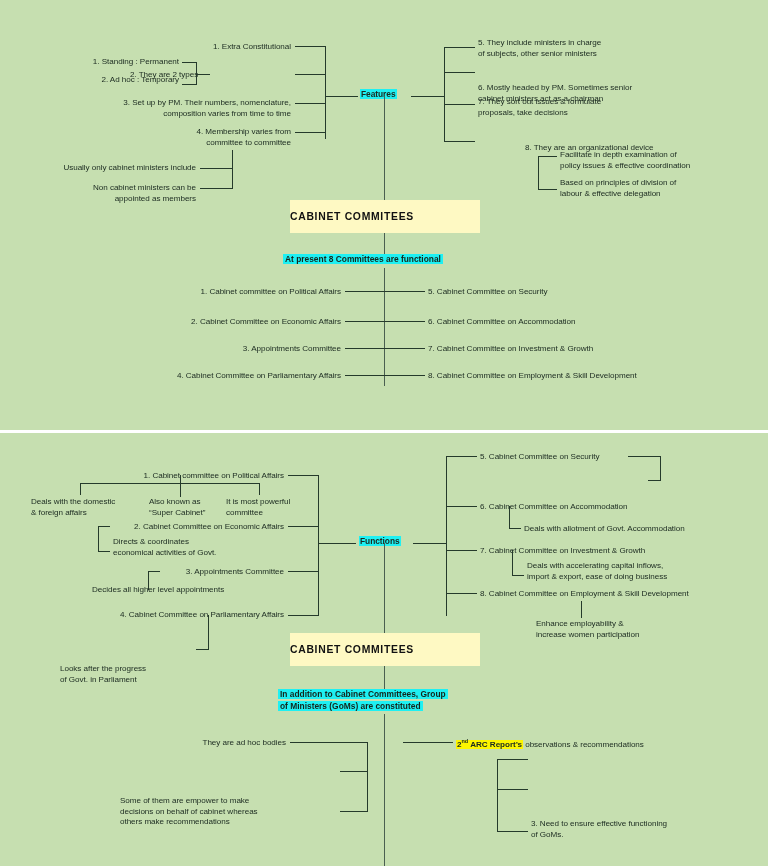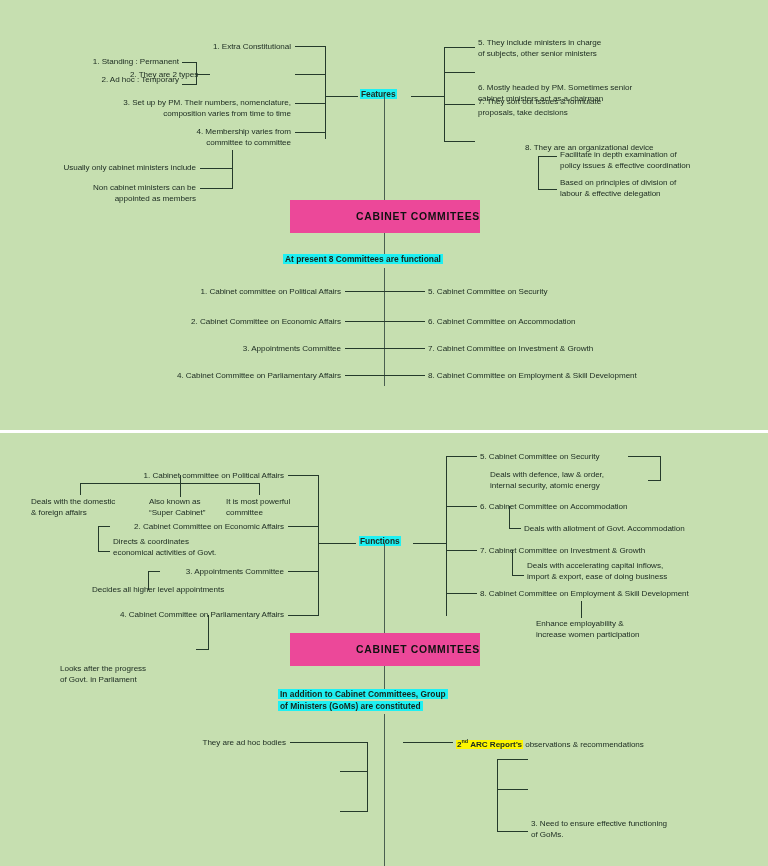--- a/index.html
+++ b/index.html
@@ -20,22 +20,22 @@
     letter-spacing:-0.05px; color:#1b2a20; white-space:nowrap;
   }
   .node.r { text-align:right; }
 
   .hl { background:#1ef0f2; font-weight:bold; font-size:8.4px; padding:0 1px;text-align:center; }
   .hl-yellow { background:#fdf500; font-weight:bold; padding:0 1px; }
   .hl-line { position:absolute; font-size:8.4px; line-height:1.34; white-space:nowrap; }
   .hl-line span { background:#1ef0f2; font-weight:bold; color:#14251c; padding:0 2px; }
 
   .titlebox {
-    position:absolute; background:#ec4899; display:flex;
-    align-items:center; justify-content:flex-end;
+    position:absolute; background:#fef9c3; display:flex;
+    align-items:center; justify-content:flex-start;
     font-size:10.4px; font-weight:bold; letter-spacing:0.7px; color:#111;
   }
 
   .ln { position:absolute; background:#253a2b; }
   .ln.h { height:1px; }
   .ln.v { width:1px; }
   .ln.thin { background:#4a5f50; }
 
   sup { font-size:5.5px; vertical-align:super; }
 </style>
@@ -202,22 +202,20 @@
 
   <div class="ln h" style="left:446px; top:117px; width:31px;"></div>
   <div class="node" style="left:480px; top:113px;">7. Cabinet Committee on Investment &amp; Growth</div>
 
   <div class="ln h" style="left:446px; top:160px; width:31px;"></div>
   <div class="node" style="left:480px; top:156px;">8. Cabinet Committee on Employment &amp; Skill Development</div>
 
   <div class="ln h" style="left:628px; top:23px; width:33px;"></div>
   <div class="ln v" style="left:660px; top:23px; height:25px;"></div>
   <div class="ln h" style="left:648px; top:47px; width:13px;"></div>
-  <div class="node r" style="left:490px; top:37px; width:155px; text-align:left; white-space:pre-line;">Deals with defence, law &amp; order,
-internal security, atomic energy</div>
 
   <div class="ln v" style="left:509px; top:73px; height:22px;"></div>
   <div class="ln h" style="left:509px; top:95px; width:12px;"></div>
   <div class="node" style="left:524px; top:91px;">Deals with allotment of Govt. Accommodation</div>
 
   <div class="ln v" style="left:512px; top:117px; height:25px;"></div>
   <div class="ln h" style="left:512px; top:142px; width:12px;"></div>
   <div class="node" style="left:527px; top:128px; white-space:pre-line;">Deals with accelerating capital inflows,
 import &amp; export, ease of doing business</div>
 
@@ -235,20 +233,23 @@
 
   <div class="ln v thin" style="left:384px; top:281px; height:152px;"></div>
 
   <div class="ln v" style="left:367px; top:309px; height:70px;"></div>
   <div class="ln h" style="left:290px; top:309px; width:78px;"></div>
   <div class="node r" style="left:130px; top:305px; width:156px; text-align:right;">They are ad hoc bodies</div>
 
   <div class="ln h" style="left:340px; top:338px; width:28px;"></div>
 
   <div class="ln h" style="left:340px; top:378px; width:28px;"></div>
+  <div class="node r" style="left:120px; top:363px; width:216px; text-align:left; white-space:pre-line;">Some of them are empower to make
+decisions on behalf of cabinet whereas
+others make recommendations</div>
 
   <div class="ln h" style="left:403px; top:309px; width:50px;"></div>
   <div class="node" style="left:456px; top:305px;">
     <span class="hl-yellow"><span>2</span><sup>nd</sup><span>&nbsp;ARC Report’s</span></span><span> observations &amp; recommendations</span>
   </div>
 
   <div class="ln v" style="left:497px; top:326px; height:72px;"></div>
   <div class="ln h" style="left:497px; top:326px; width:31px;"></div>
   <div class="ln h" style="left:497px; top:356px; width:31px;"></div>
   <div class="ln h" style="left:497px; top:398px; width:31px;"></div>

